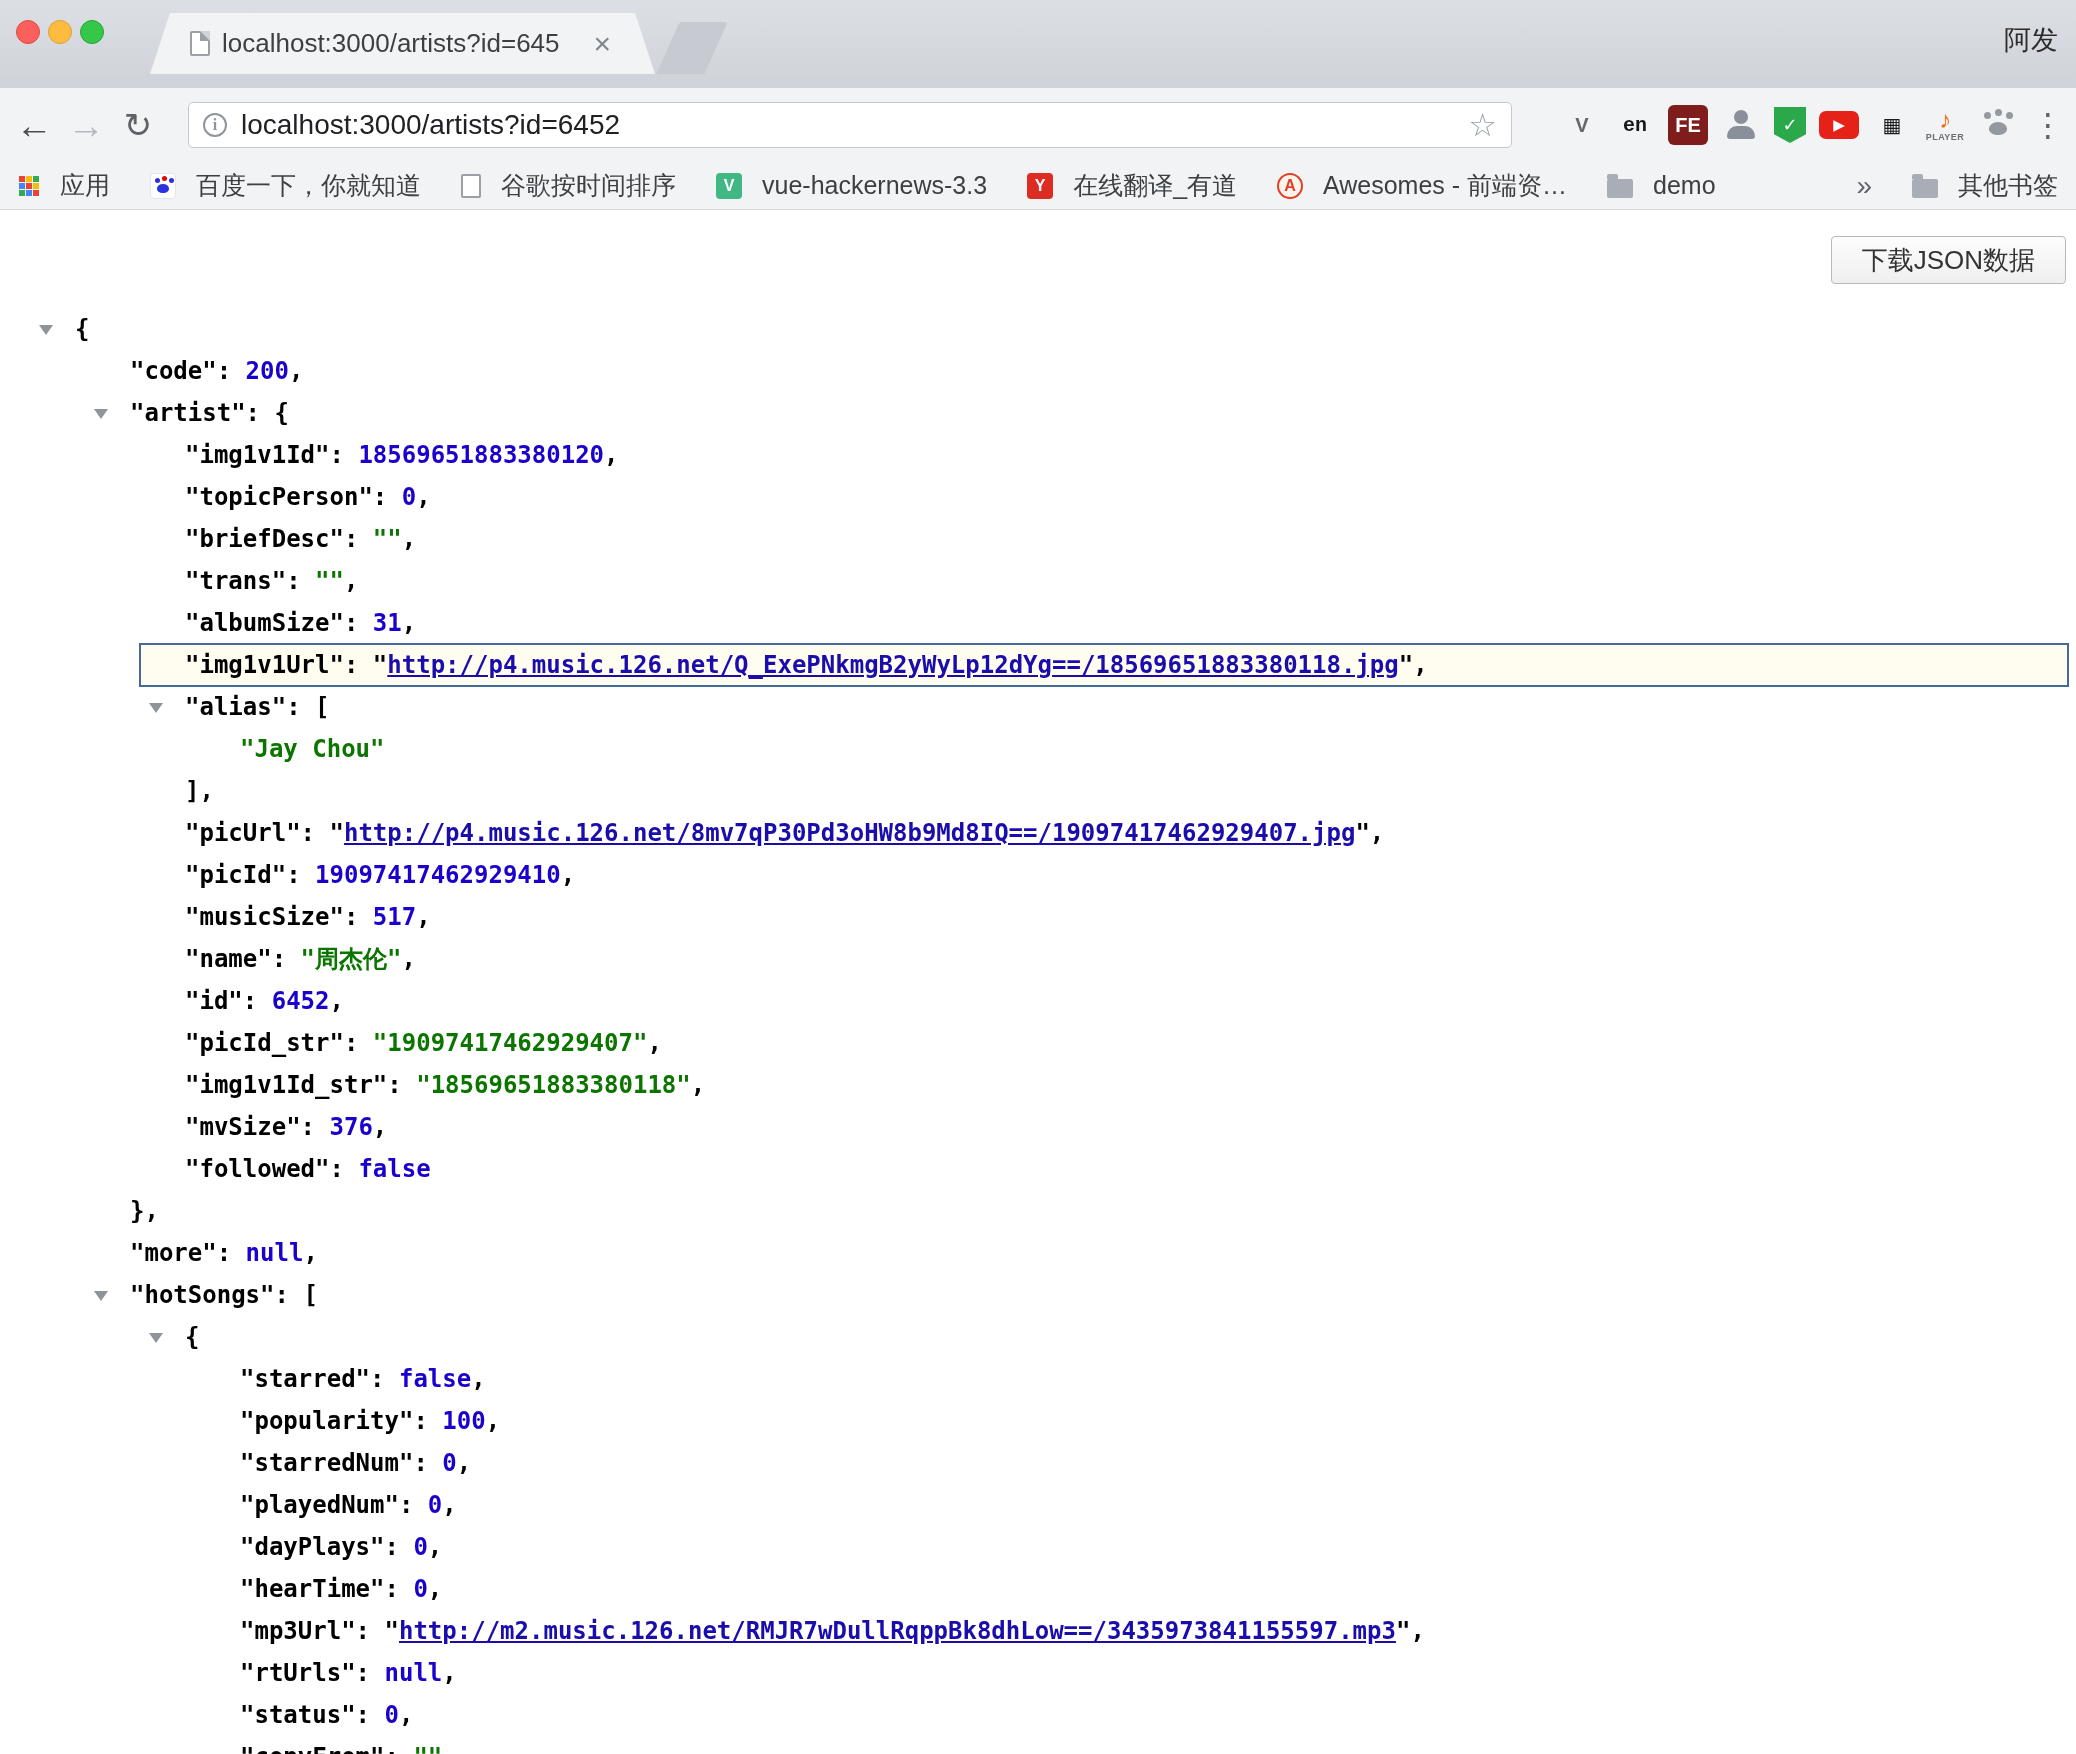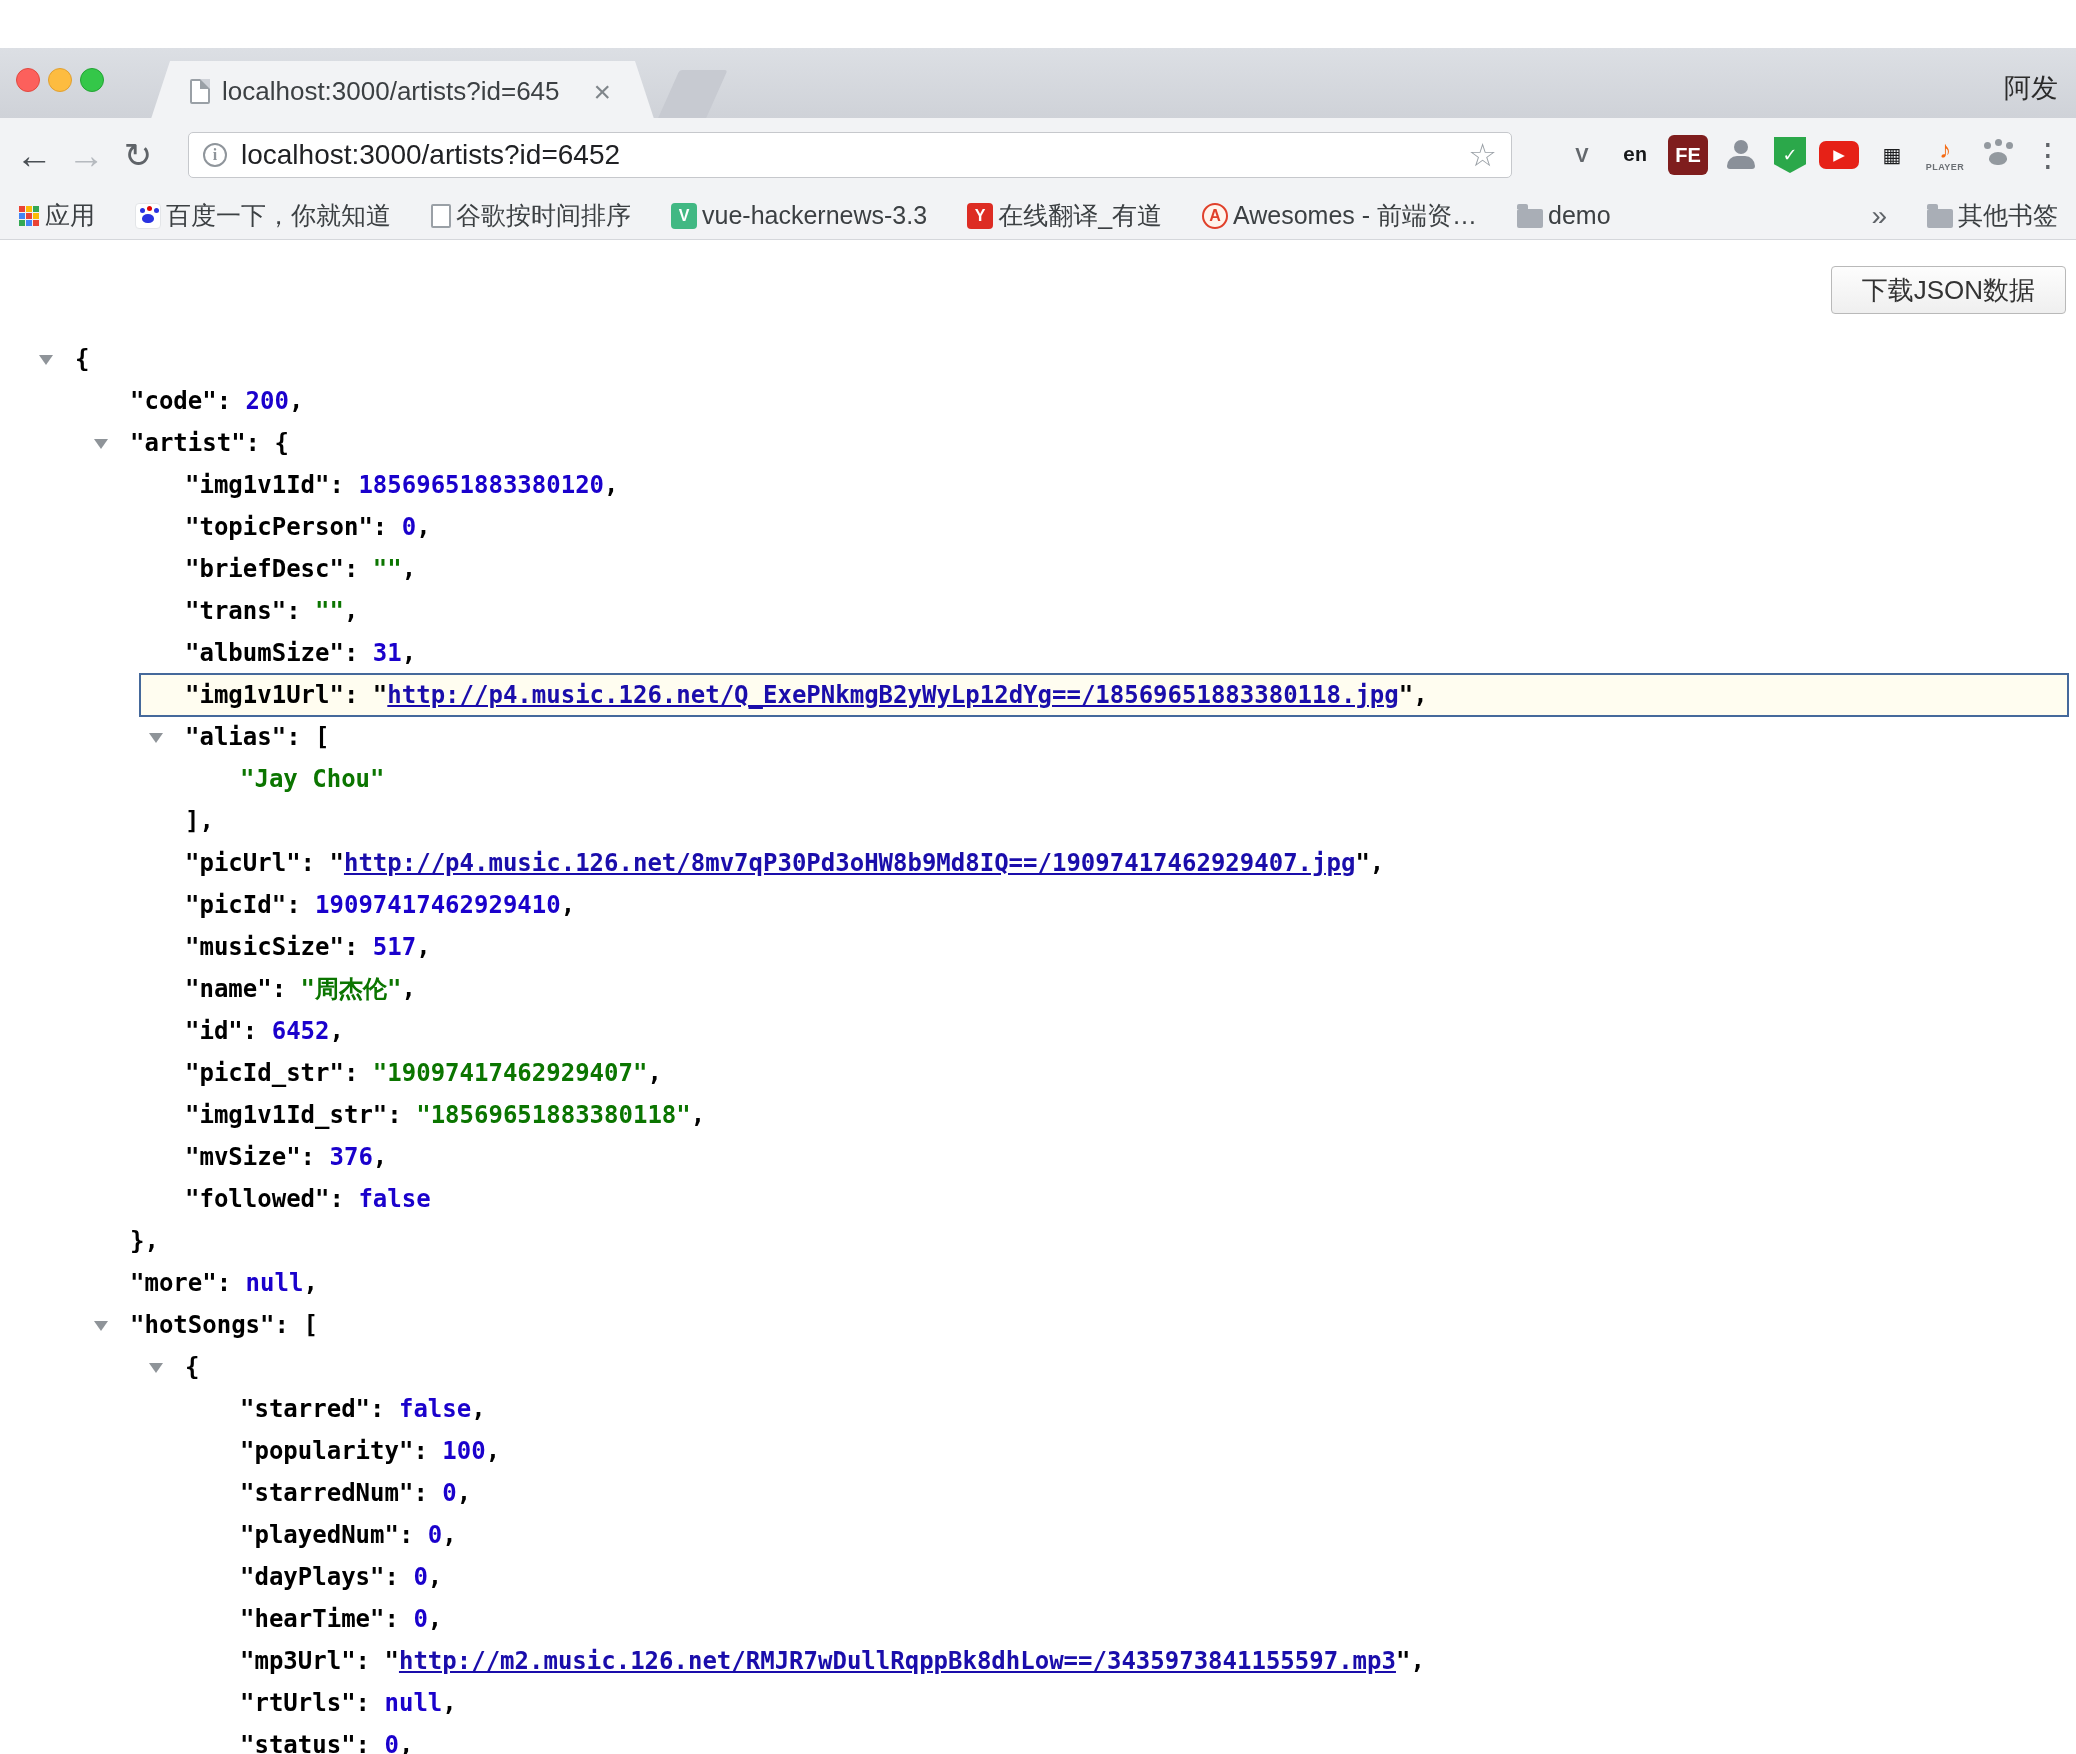--- a/index.html
+++ b/index.html
@@ -1,21 +1,21 @@
 <!DOCTYPE html>
 <html><head>
 <meta charset="utf-8">
 <style>
   * { margin:0; padding:0; box-sizing:border-box; }
   html,body { width:2076px; height:1754px; overflow:hidden; background:#fff;
               font-family:"Liberation Sans","DejaVu Sans",sans-serif; }
 
   
-  .titlebar { position:relative; height:70px;
-              background:linear-gradient(#DCDFE4,#CFD2D8);margin-top:48px; }
+  .titlebar { position:relative; height:88px;
+              background:linear-gradient(#DCDFE4,#CFD2D8); }
   .traffic { position:absolute; top:20px; width:24px; height:24px; border-radius:50%; }
   .tl-close { left:16px;  background:#FC605C; border:1px solid #E1493F; }
   .tl-min   { left:48px;  background:#FDBC40; border:1px solid #E0A032; }
   .tl-zoom  { left:80px;  background:#34C749; border:1px solid #23A434; }
 
   .tab { position:absolute; left:150px; top:13px; width:505px; height:61px;
          background:#F2F3F5; clip-path:polygon(0 100%, 20px 0, calc(100% - 20px) 0, 100% 100%);
          display:flex; align-items:center; padding:0 44px 0 40px; }
   .tab-favicon { width:20px; height:25px; background:#fff; border:2px solid #9AA0A6;
                  border-radius:2px; position:relative; flex:0 0 auto; }
@@ -65,21 +65,21 @@
                      height:13px; border-radius:50% 50% 45% 45%; background:#93999F; }
   .ext-paw::after { content:""; position:absolute; left:6px; top:7px; width:7px; height:7px;
                     border-radius:50%; background:#93999F;
                     box-shadow:11px -3px 0 #93999F, 22px 0 0 #93999F; }
   .menu-dots { position:absolute; right:12px; top:0; height:74px; display:flex;
                align-items:center; font-size:32px; color:#5F6368; }
 
   
   .bookmarks { height:48px; background:#F2F3F5; border-bottom:1px solid #D5D7DB;
                display:flex; align-items:center; padding:0 18px; gap:40px; }
-  .bm-item { display:flex; align-items:center; gap:5px; font-size:25px; color:#3C4043;
+  .bm-item { display:flex; align-items:center; gap:20px; font-size:25px; color:#3C4043;
              white-space:nowrap; }
   .bm-ic { width:26px; height:26px; display:flex; align-items:center; justify-content:center;
            border-radius:4px; font-weight:bold; font-size:16px; flex:0 0 auto; }
   .bm-apps { width:22px; height:22px; position:relative; border-radius:0; }
   .bm-apps::before { content:""; position:absolute; left:1px; top:1px; width:6px; height:6px;
       background:#EA4335;
       box-shadow:7px 0 0 #FBBC05, 14px 0 0 #34A853,
                  0 7px 0 #4285F4, 7px 7px 0 #EA4335, 14px 7px 0 #FBBC05,
                  0 14px 0 #34A853, 7px 14px 0 #4285F4, 14px 14px 0 #EA4335; }
   .bm-baidu { position:relative; background:#fff; border-radius:4px; border:1px solid #E3E5E8; }

